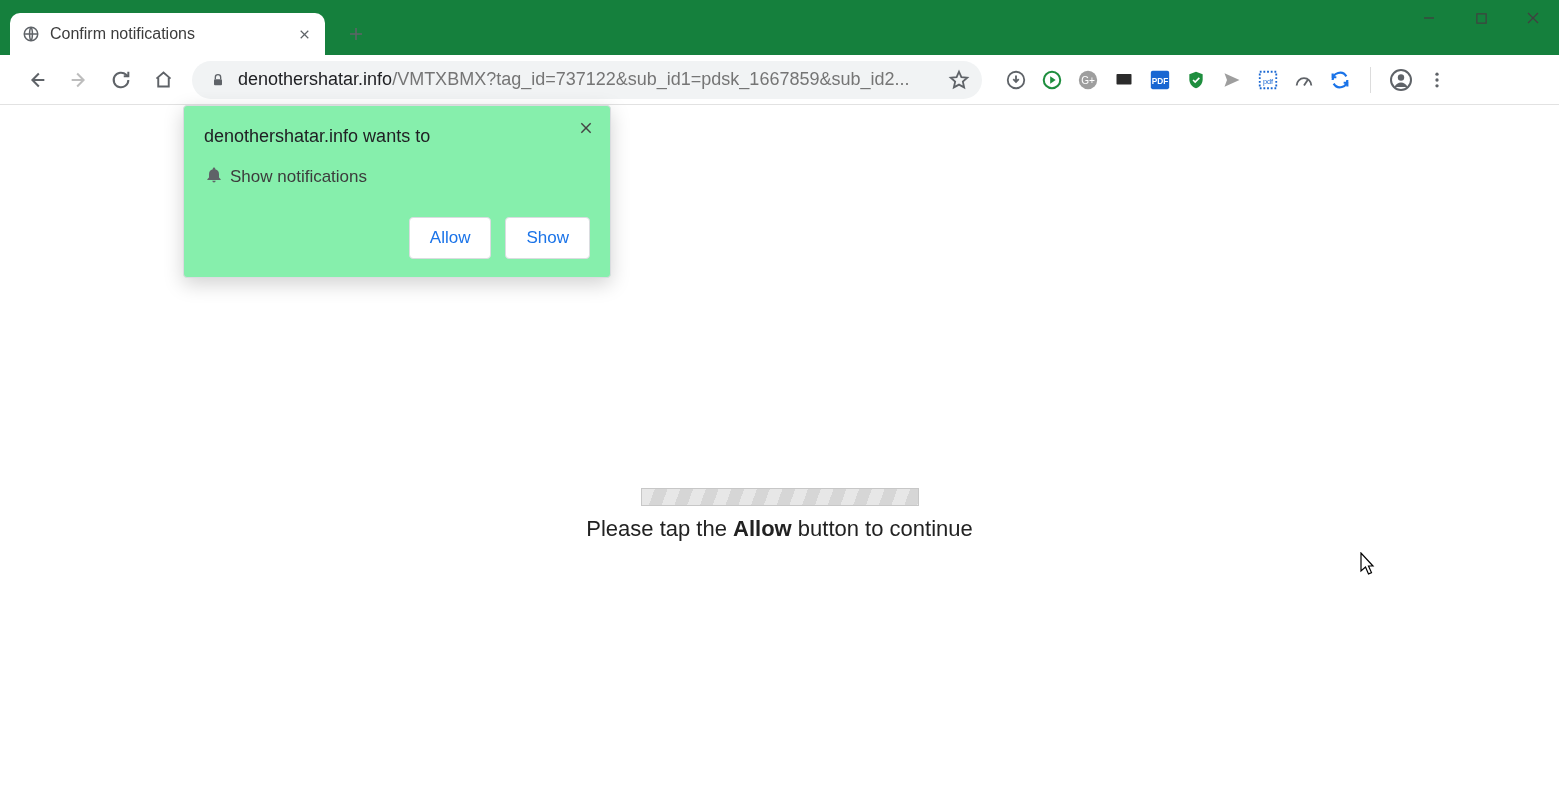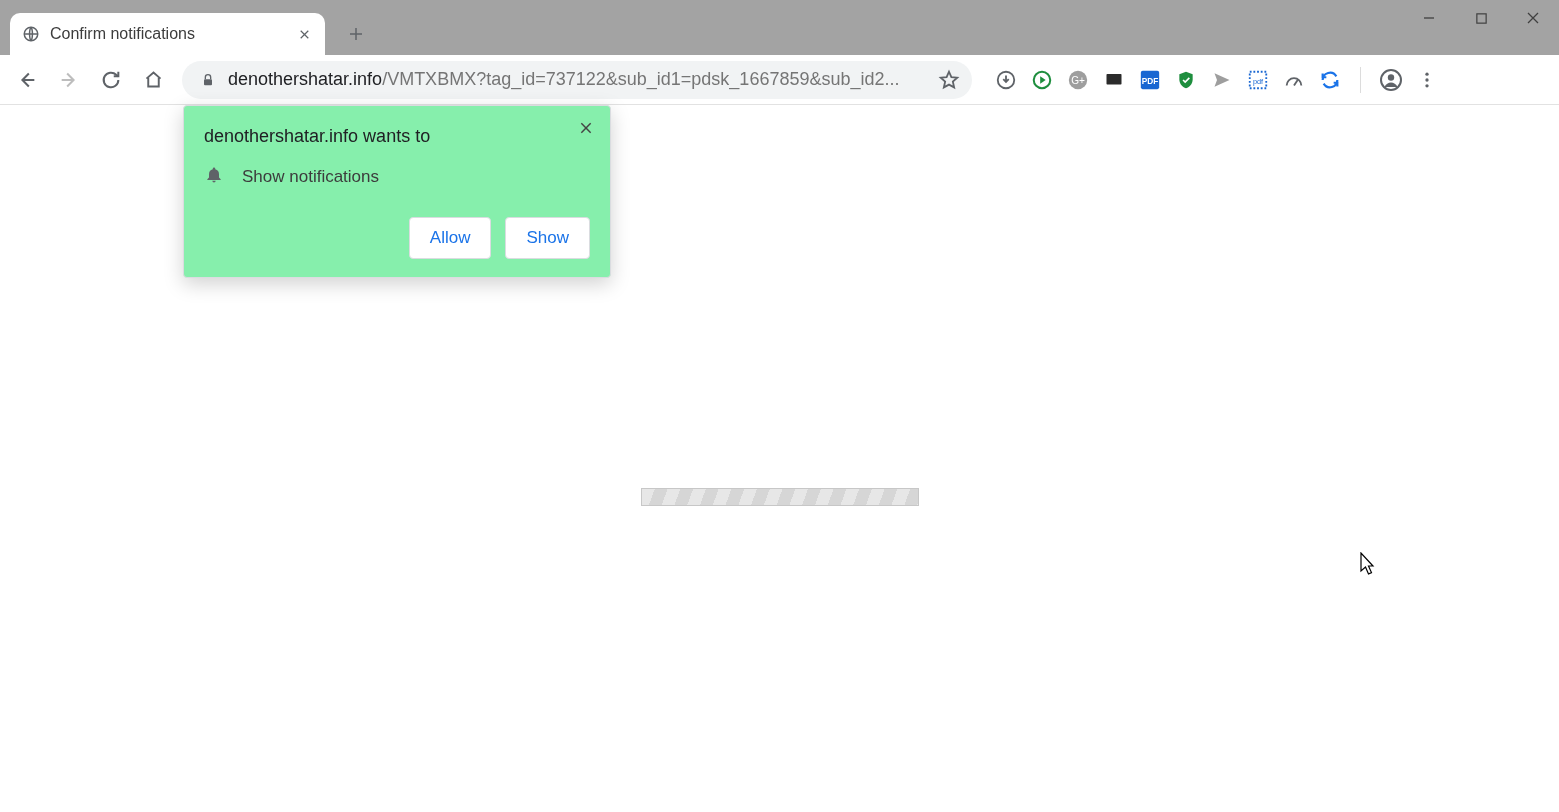--- a/index.html
+++ b/index.html
@@ -6,21 +6,21 @@
   body {
     font-family: "Segoe UI", Arial, sans-serif;
     width: 1559px;
     height: 812px;
     background: #fff;
     overflow: hidden;
     position: relative;
   }
   .tab-strip {
     height: 55px;
-    background: #a3a3a3;
+    background: #15803d;
     display: flex;
     align-items: flex-end;
     position: relative;
   }
   .tab {
     background: #fff;
     border-top-left-radius: 10px;
     border-top-right-radius: 10px;
     height: 42px;
     margin-left: 10px;
@@ -68,21 +68,21 @@
     width: 52px;
     display: flex; align-items:center; justify-content:center;
     color: #404040;
     cursor: pointer;
   }
   .toolbar {
     height: 50px;
     border-bottom: 1px solid #e2e2e2;
     display: flex;
     align-items: center;
-    padding: 0 8px;
+    padding: 0 18px;
     gap: 4px;
     background: #fff;
   }
   .nav-btn {
     width: 38px; height: 38px;
     display:flex; align-items:center; justify-content:center;
     color: #5f6368;
     cursor: pointer;
     border-radius: 50%;
   }
@@ -159,21 +159,21 @@
     right: 12px; top: 10px;
     width: 24px; height: 24px;
     display:flex;align-items:center;justify-content:center;
     color:#444;
     cursor: pointer;
     font-size: 18px;
   }
   .perm-row {
     display:flex;
     align-items:center;
-    gap: 18px;
+    gap: 6px;
     margin-top: 18px;
   }
   .perm-row .bell { color:#5f6368; }
   .perm-row-text { font-size: 17px; color:#3c3c3c; }
   .perm-actions {
     display:flex; justify-content:flex-end; gap: 14px;
     margin-top: 28px;
   }
   .perm-btn {
     border: 1px solid #dadce0;
@@ -394,19 +394,22 @@
     <span class="perm-row-text">Show notifications</span>
   </div>
   <div class="perm-actions">
     <button class="perm-btn">Allow</button>
     <button class="perm-btn">Show</button>
   </div>
 </div>
 
 <div class="page-content">
   <div class="progress"></div>
+  <div class="page-msg">
+    <span>Please tap the </span><strong>Allow</strong><span> button to continue</span>
+  </div>
 </div>
 
 <div class="cursor">
   <svg width="18" height="24" viewBox="0 0 18 24">
       <path d="M1 1l0 18 4.5-4 3 7 3-1.4-3-6.6H13z" fill="#fff" stroke="#000" stroke-width="1.2"></path>
     </svg>
 </div>
 
 </body></html>

